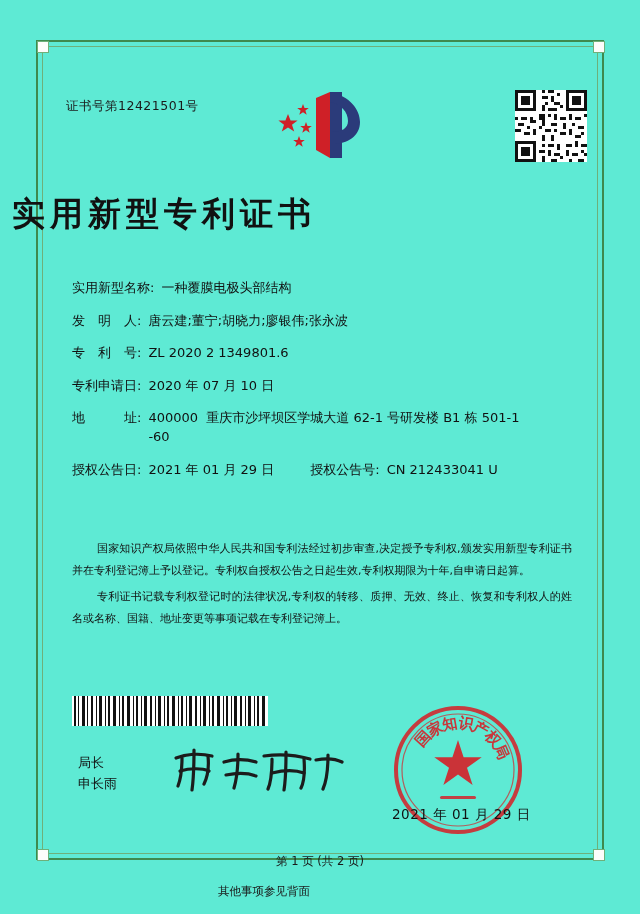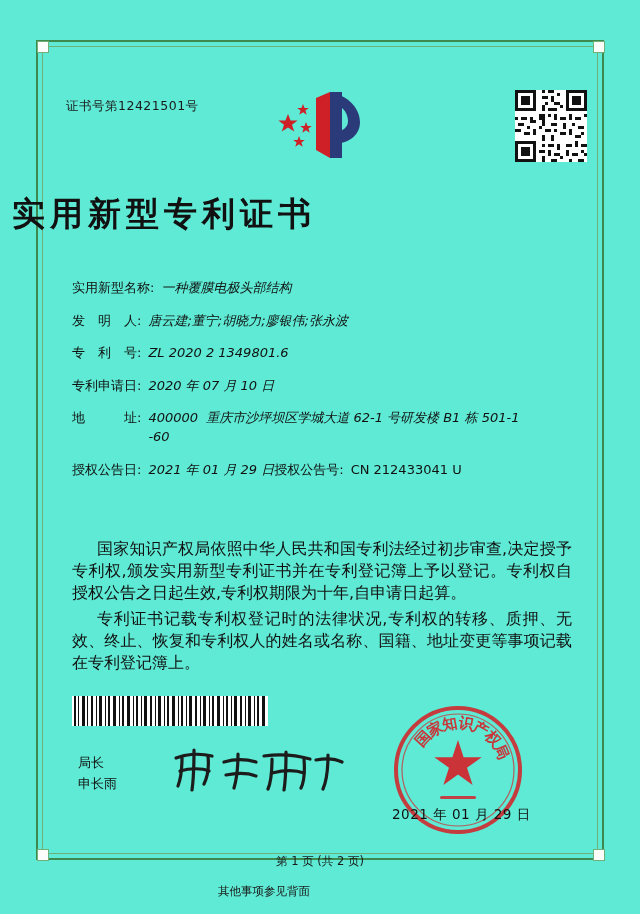--- a/index.html
+++ b/index.html
@@ -108,39 +108,39 @@
     color: #111;
   }
   .flabel {
     flex: 0 0 auto;
     white-space: nowrap;
   }
   .fvalue {
     flex: 1 1 auto;
     padding-left: 7px;
     white-space: pre-wrap;
-    font-style: italic;
   }
   .frow.inline-2 .fvalue { flex: 0 0 auto; }
   .frow .second-label {
+    margin-left: 36px;
     white-space: nowrap;
   }
   .frow .second-value {
     padding-left: 7px;
     white-space: nowrap;
     text-align: center;
   }
 
   
   .paragraphs {
     position: absolute;
     left: 72px;
     top: 538px;
     width: 500px;
-    font-size: 16px;
+    font-size: 11px;
     line-height: 22px;
     color: #111;
     text-align: justify;
   }
   .paragraphs p {
     margin: 0 0 4px 0;
     text-indent: 25px;
   }
 
   

